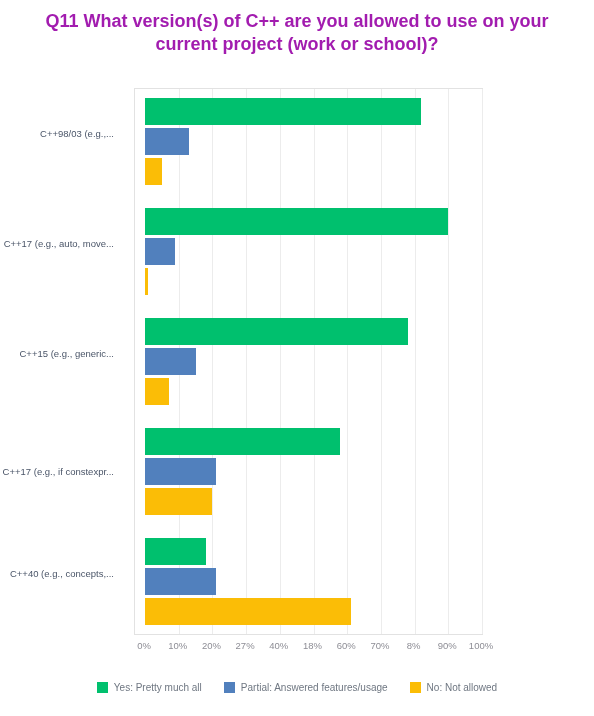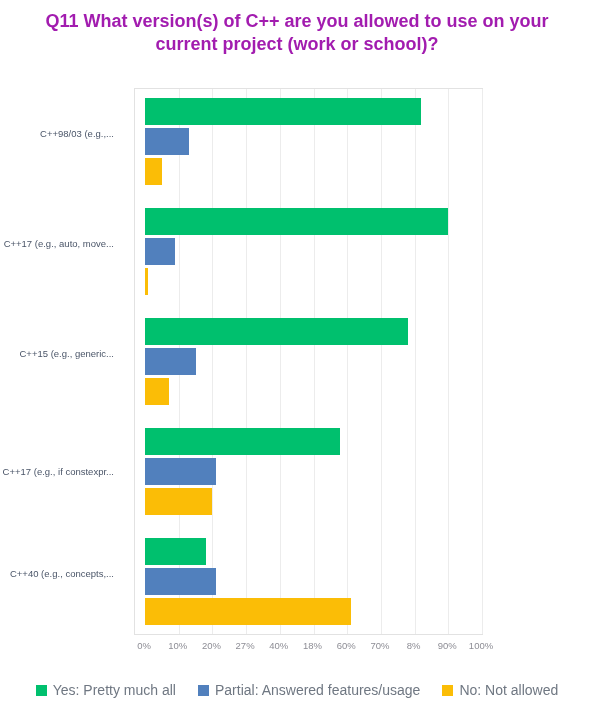--- a/index.html
+++ b/index.html
@@ -138,21 +138,21 @@
     align-items: center;
     gap: 6px;
   }
   .legend-swatch {
     width: 11px;
     height: 11px;
     display: inline-block;
     flex: none;
   }
   .legend-label {
-    font-size: 14px;
+    font-size: 10px;
     color: #6f7782;
     white-space: nowrap;
   }
 </style>
 </head>
 <body>
 
 <div class="title-block">
   <div class="chart-title">Q11 What version(s) of C++ are you allowed to use on your current project (work or school)?</div>
 </div>

